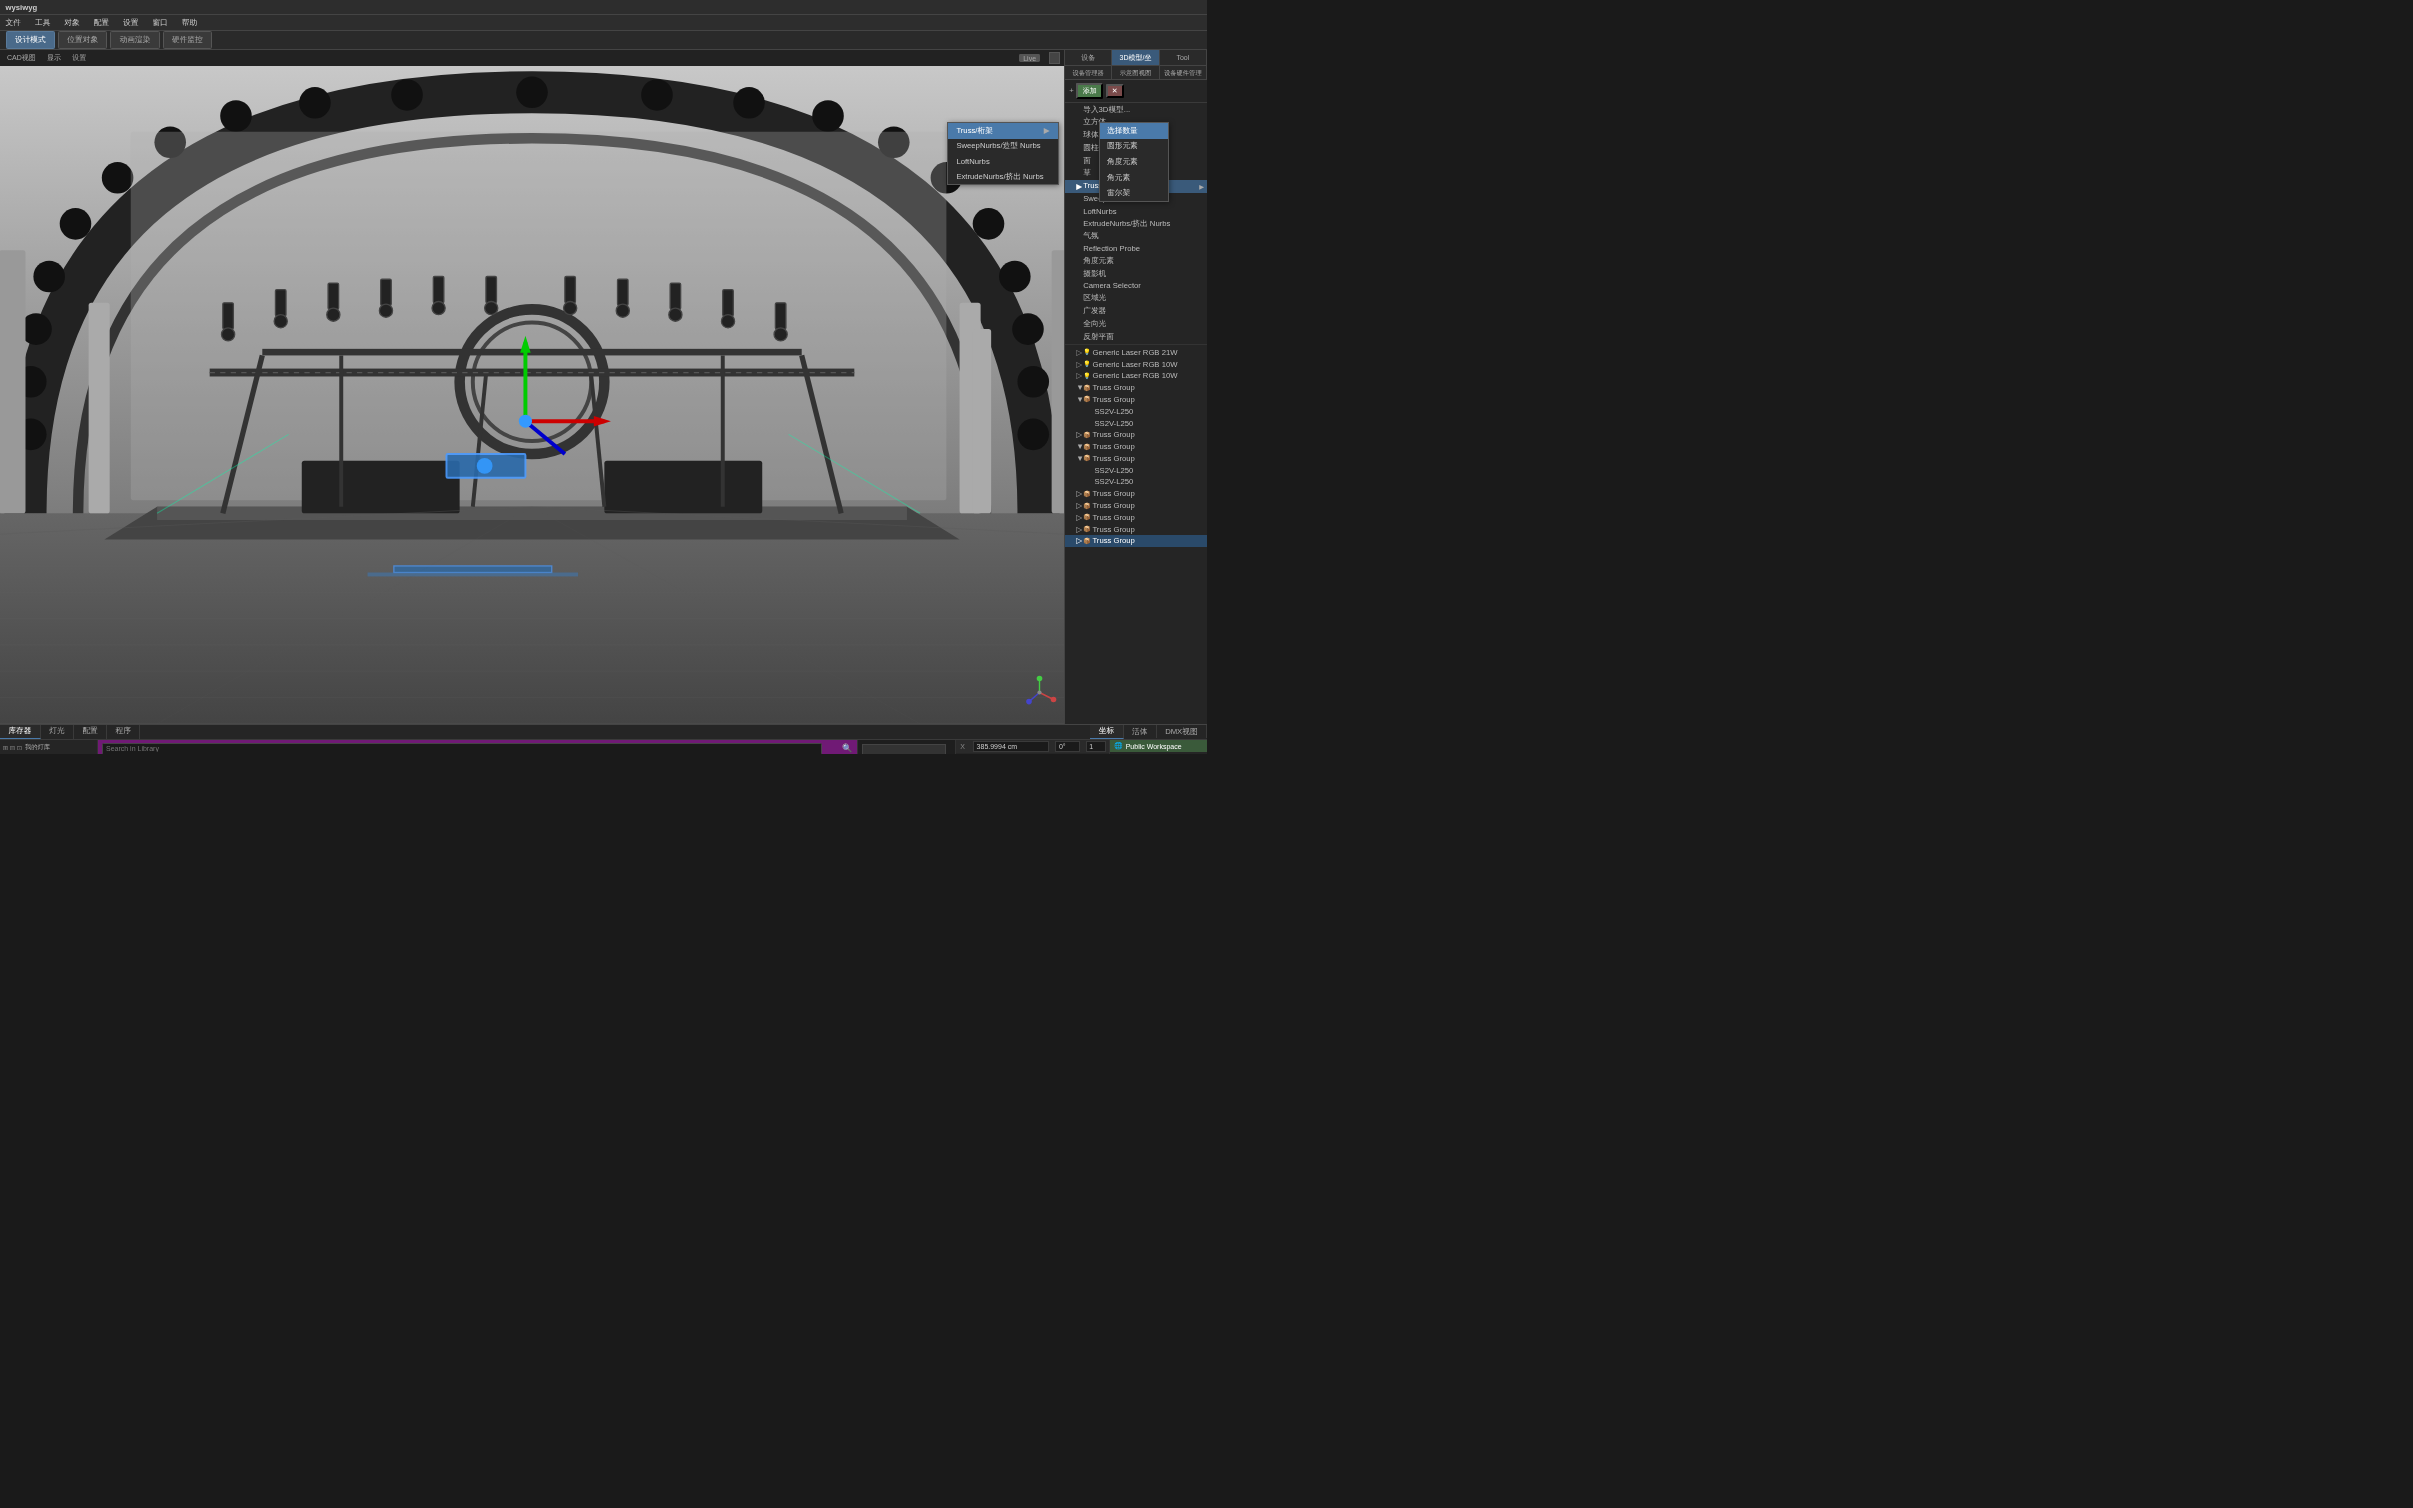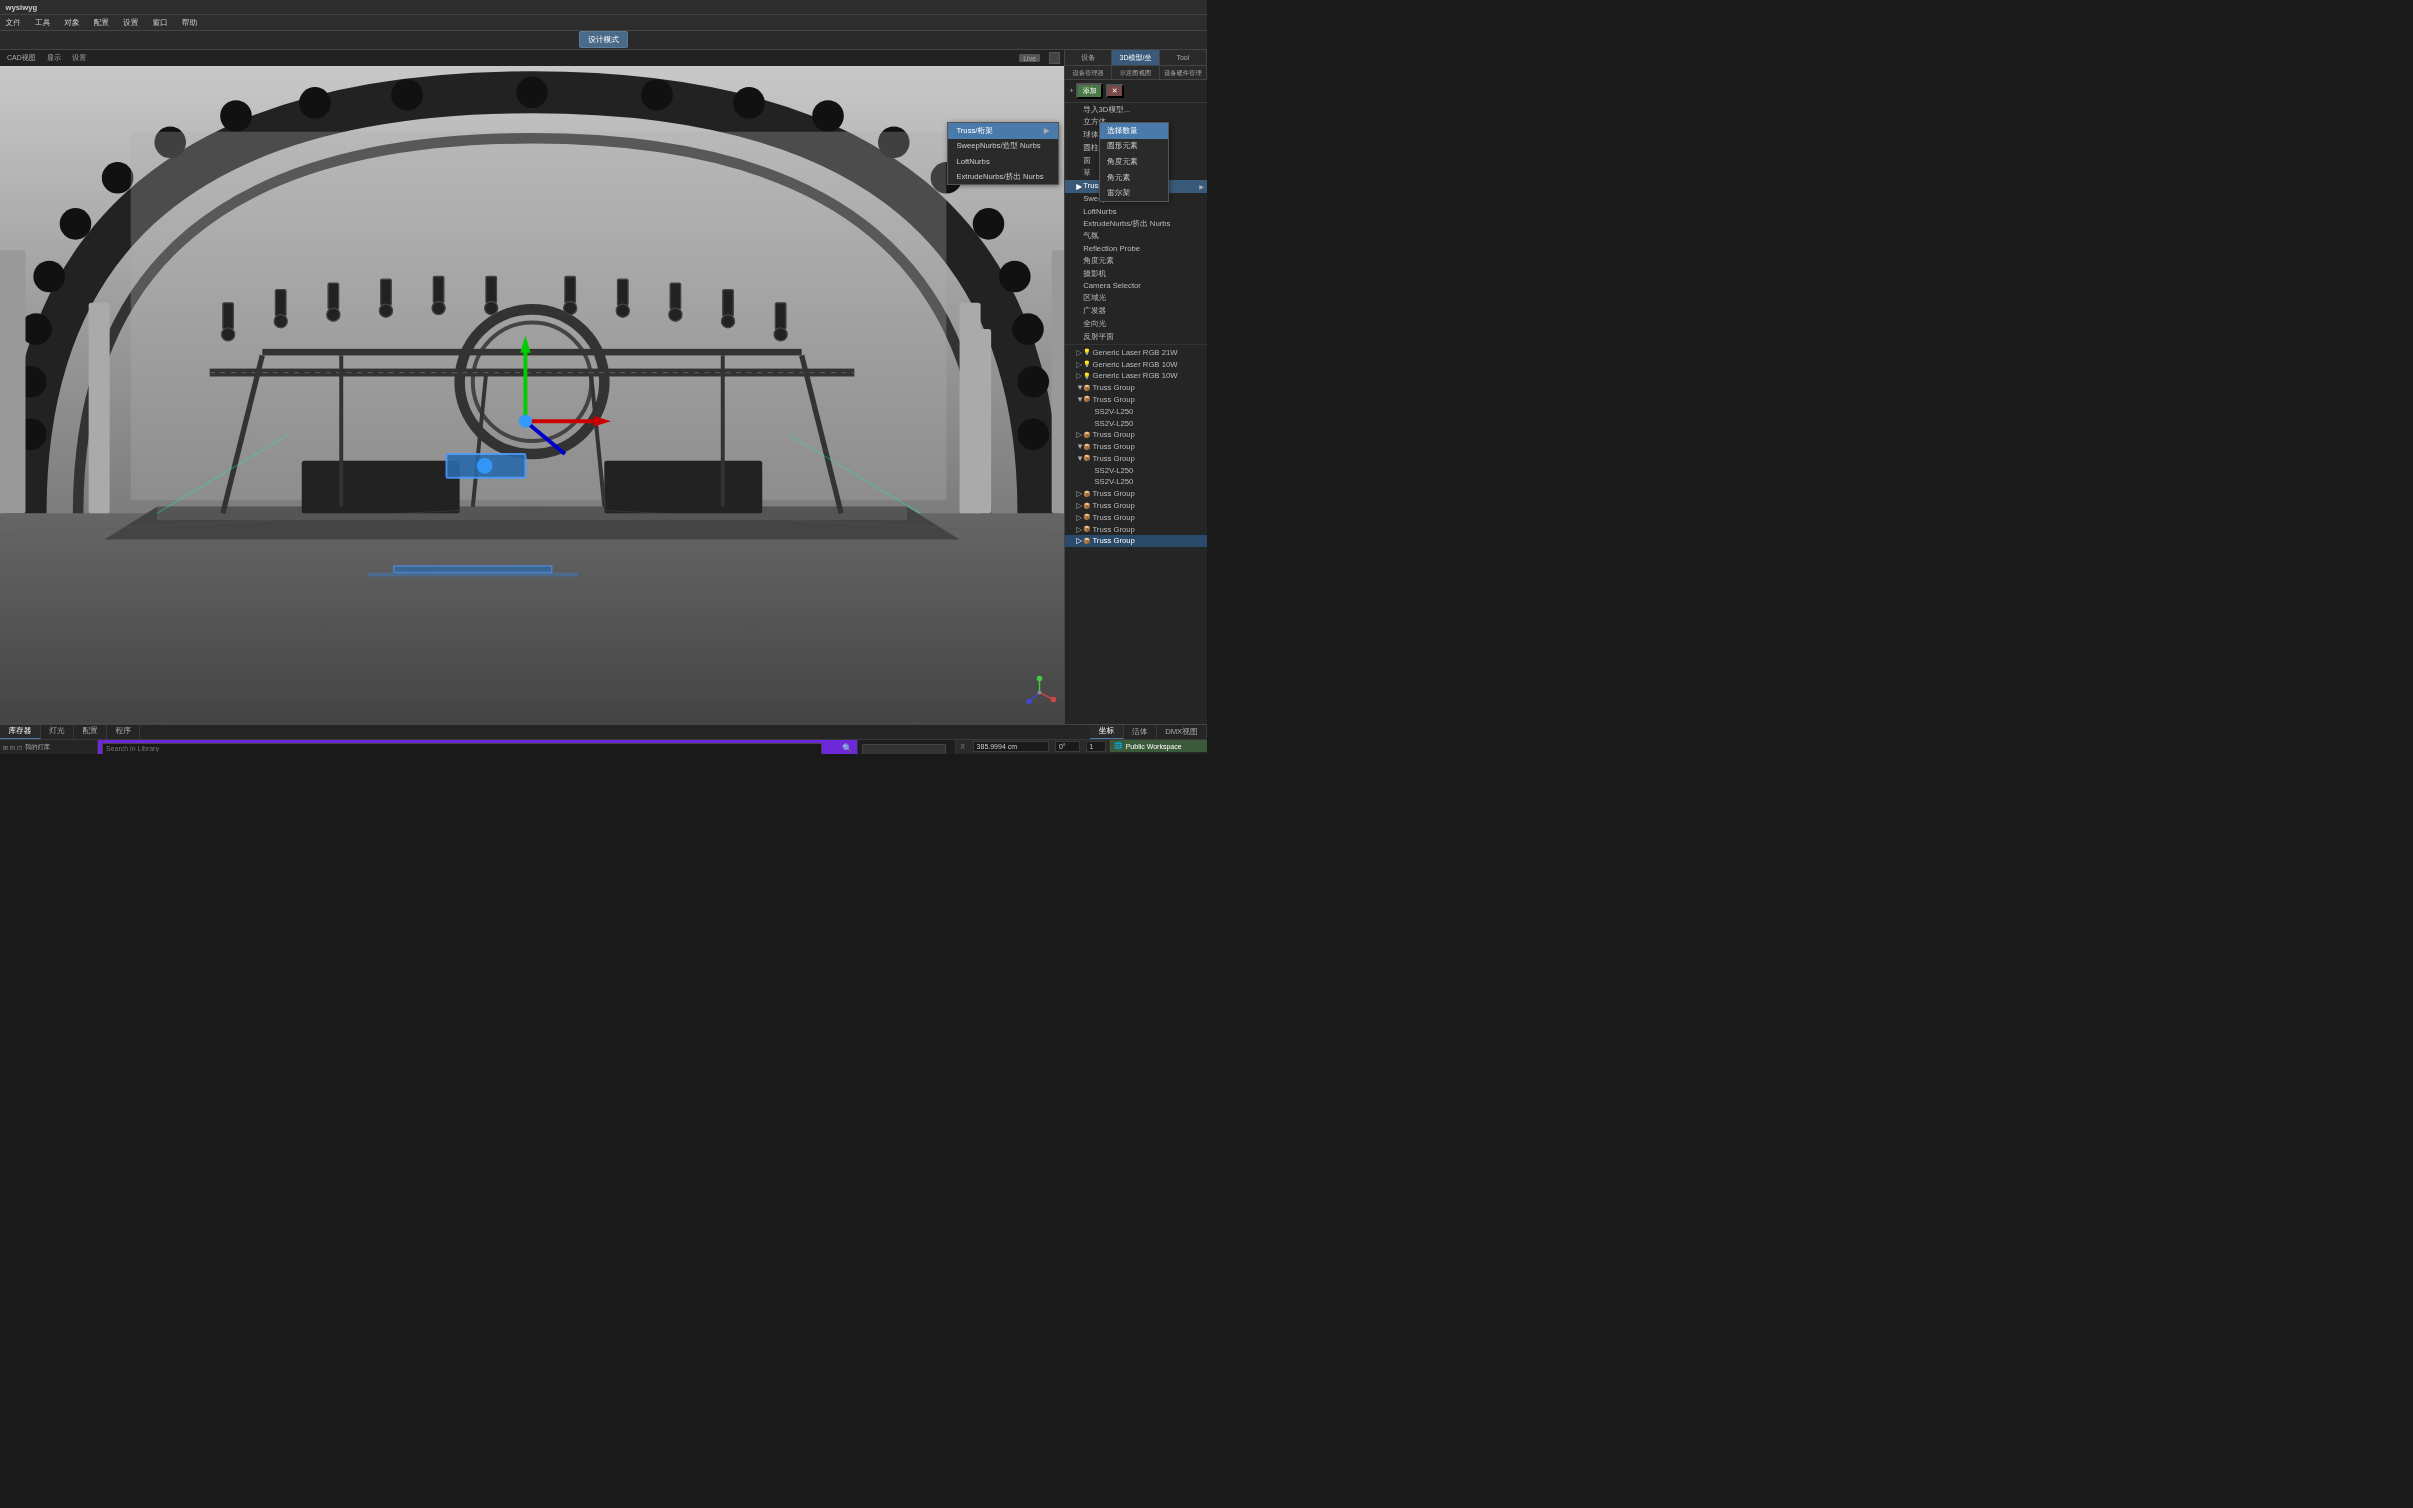--- a/index.html
+++ b/index.html
@@ -43,21 +43,20 @@
 
     
     #tab-bar {
       height: 19.6px;
       background: #2a2a2a;
       display: flex;
       align-items: center;
       padding: 0 5.6px;
       gap: 2.8px;
       border-bottom: 0.7px solid #444;
-      flex-direction: column;
     }
     .tab-btn {
       padding: 2.8px 8.4px;
       background: #3a3a3a;
       border: 0.7px solid #555;
       color: #aaa;
       font-size: 7.7px;
       cursor: pointer;
       border-radius: 1.4px;
     }
@@ -279,21 +278,21 @@
 
     
     #library-grid {
       flex: 1;
       overflow-y: auto;
       padding: 4.2px;
     }
     #lib-search {
       display: flex;
       padding: 2.8px 4.2px;
-      background: #6d28d9;
+      background: #701a75;
       border-bottom: 0.7px solid #333;
       gap: 20px;
     }
     #lib-search input {
       flex: 1;
       background: #1a1a1a;
       border: 0.7px solid #444;
       color: #ccc;
       font-size: 7px;
       padding: 1.4px 2.8px;

